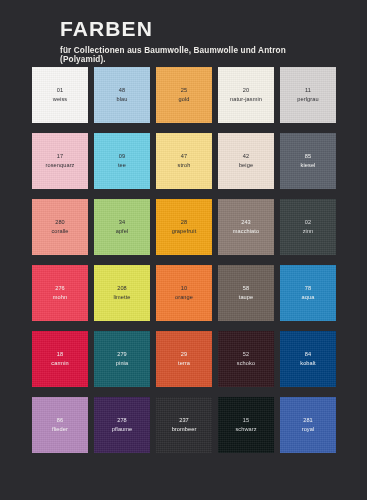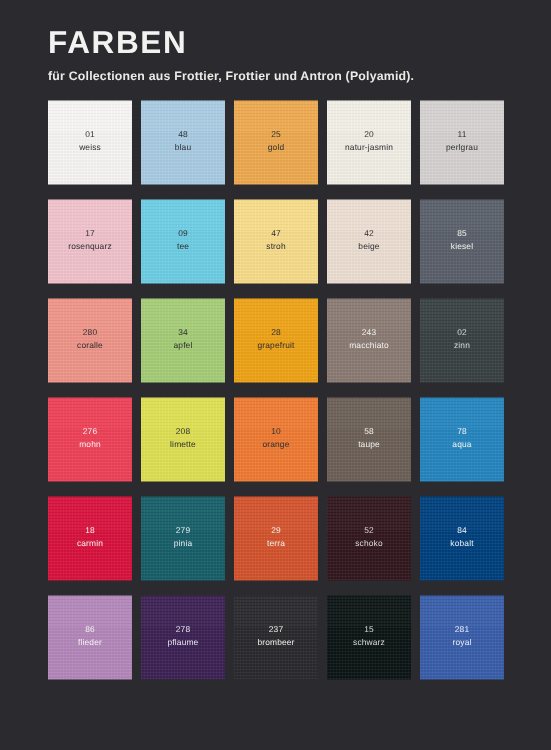--- a/index.html
+++ b/index.html
@@ -14,20 +14,21 @@
     font-family: "Liberation Sans", sans-serif;
     background: #2b2b2f;
     position: relative;
   }
   .page {
     width: 302px;
     height: 500px;
     background: #2b2b2f;
     box-sizing: border-box;
     position: relative;
+    padding-left: 28px;
   }
   .header {
     padding: 18px 0 0 32px;
   }
   .title {
     color: #f2f2f0;
     font-size: 21px;
     font-weight: bold;
     letter-spacing: 1.1px;
     line-height: 1;
@@ -86,21 +87,21 @@
   }
   .sw-code { margin-bottom: 1px; }
 </style>
 </head>
 <body>
 
 <div class="page">
 
   <div class="header">
     <h1 class="title">FARBEN</h1>
-    <p class="subtitle">für Collectionen aus Frottier, Frottier und Antron (Polyamid).</p>
+    <p class="subtitle">für Collectionen aus Baumwolle, Baumwolle und Antron (Polyamid).</p>
   </div>
 
   <div class="grid">
       <div class="swatch" style="background: rgb(247, 246, 244);">
         <div class="sw-code" style="color: rgb(47, 47, 51);">01</div>
         <div class="sw-name" style="color: rgb(47, 47, 51);">weiss</div>
       </div>
       <div class="swatch" style="background: rgb(170, 205, 228);">
         <div class="sw-code" style="color: rgb(47, 47, 51);">48</div>
         <div class="sw-name" style="color: rgb(47, 47, 51);">blau</div>

